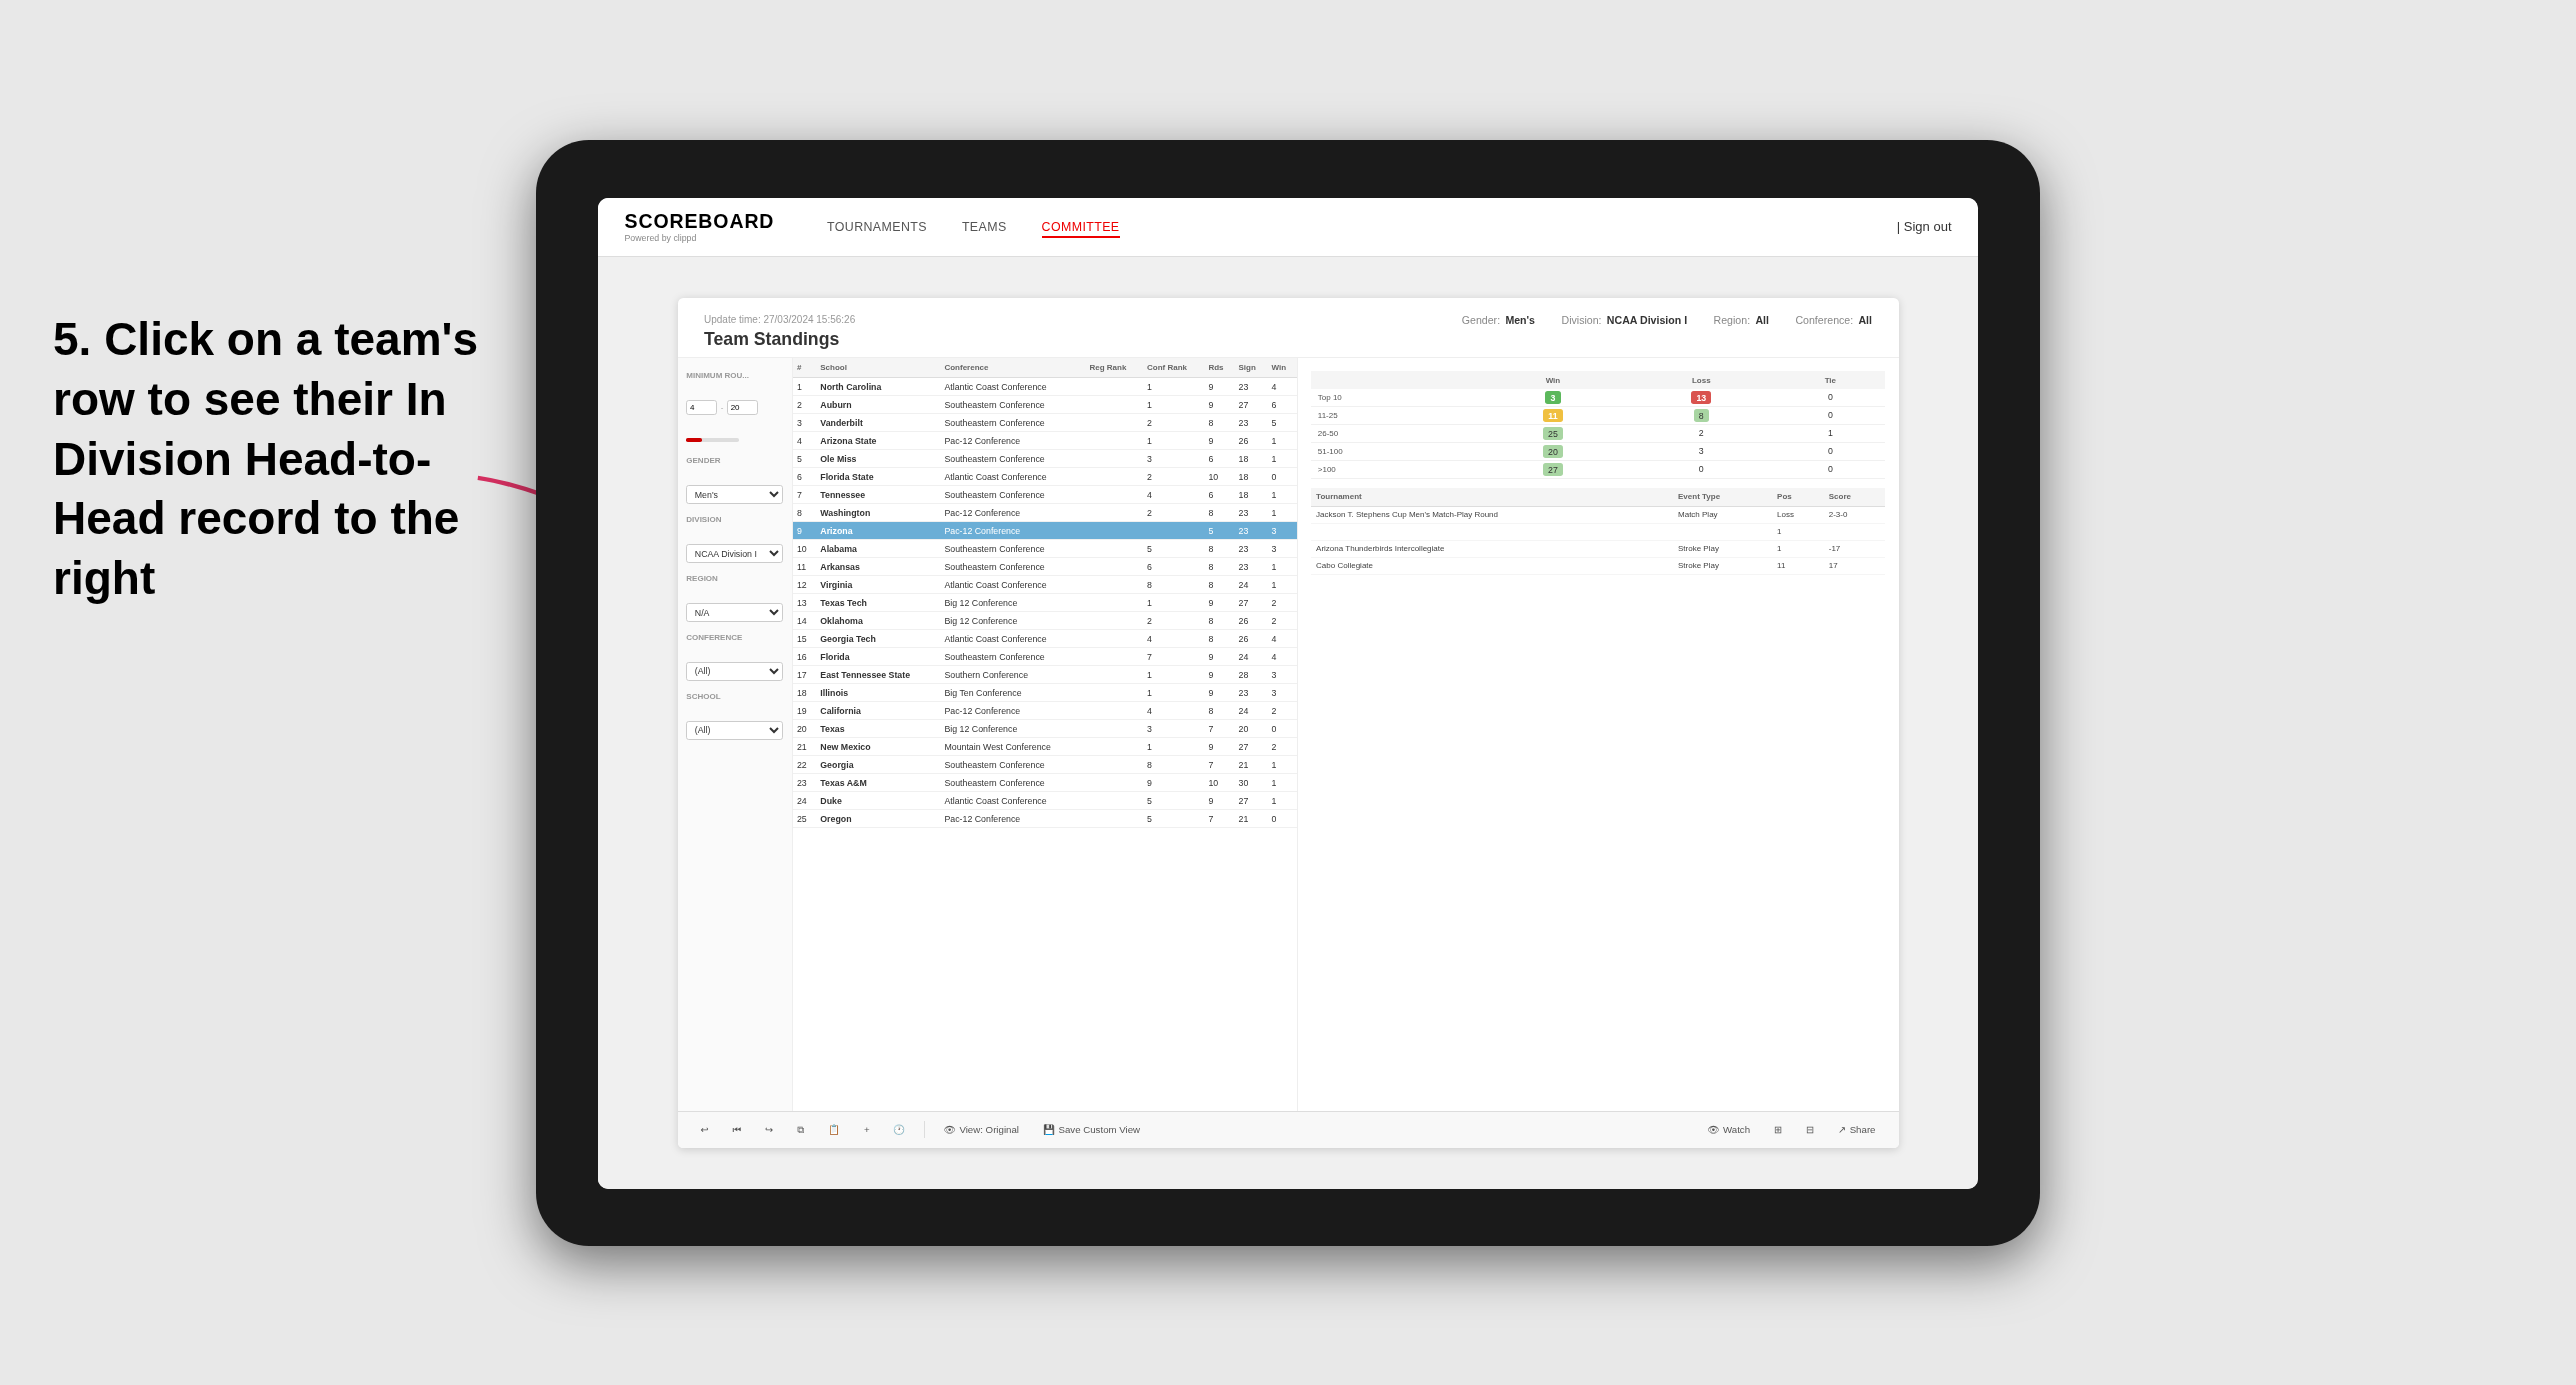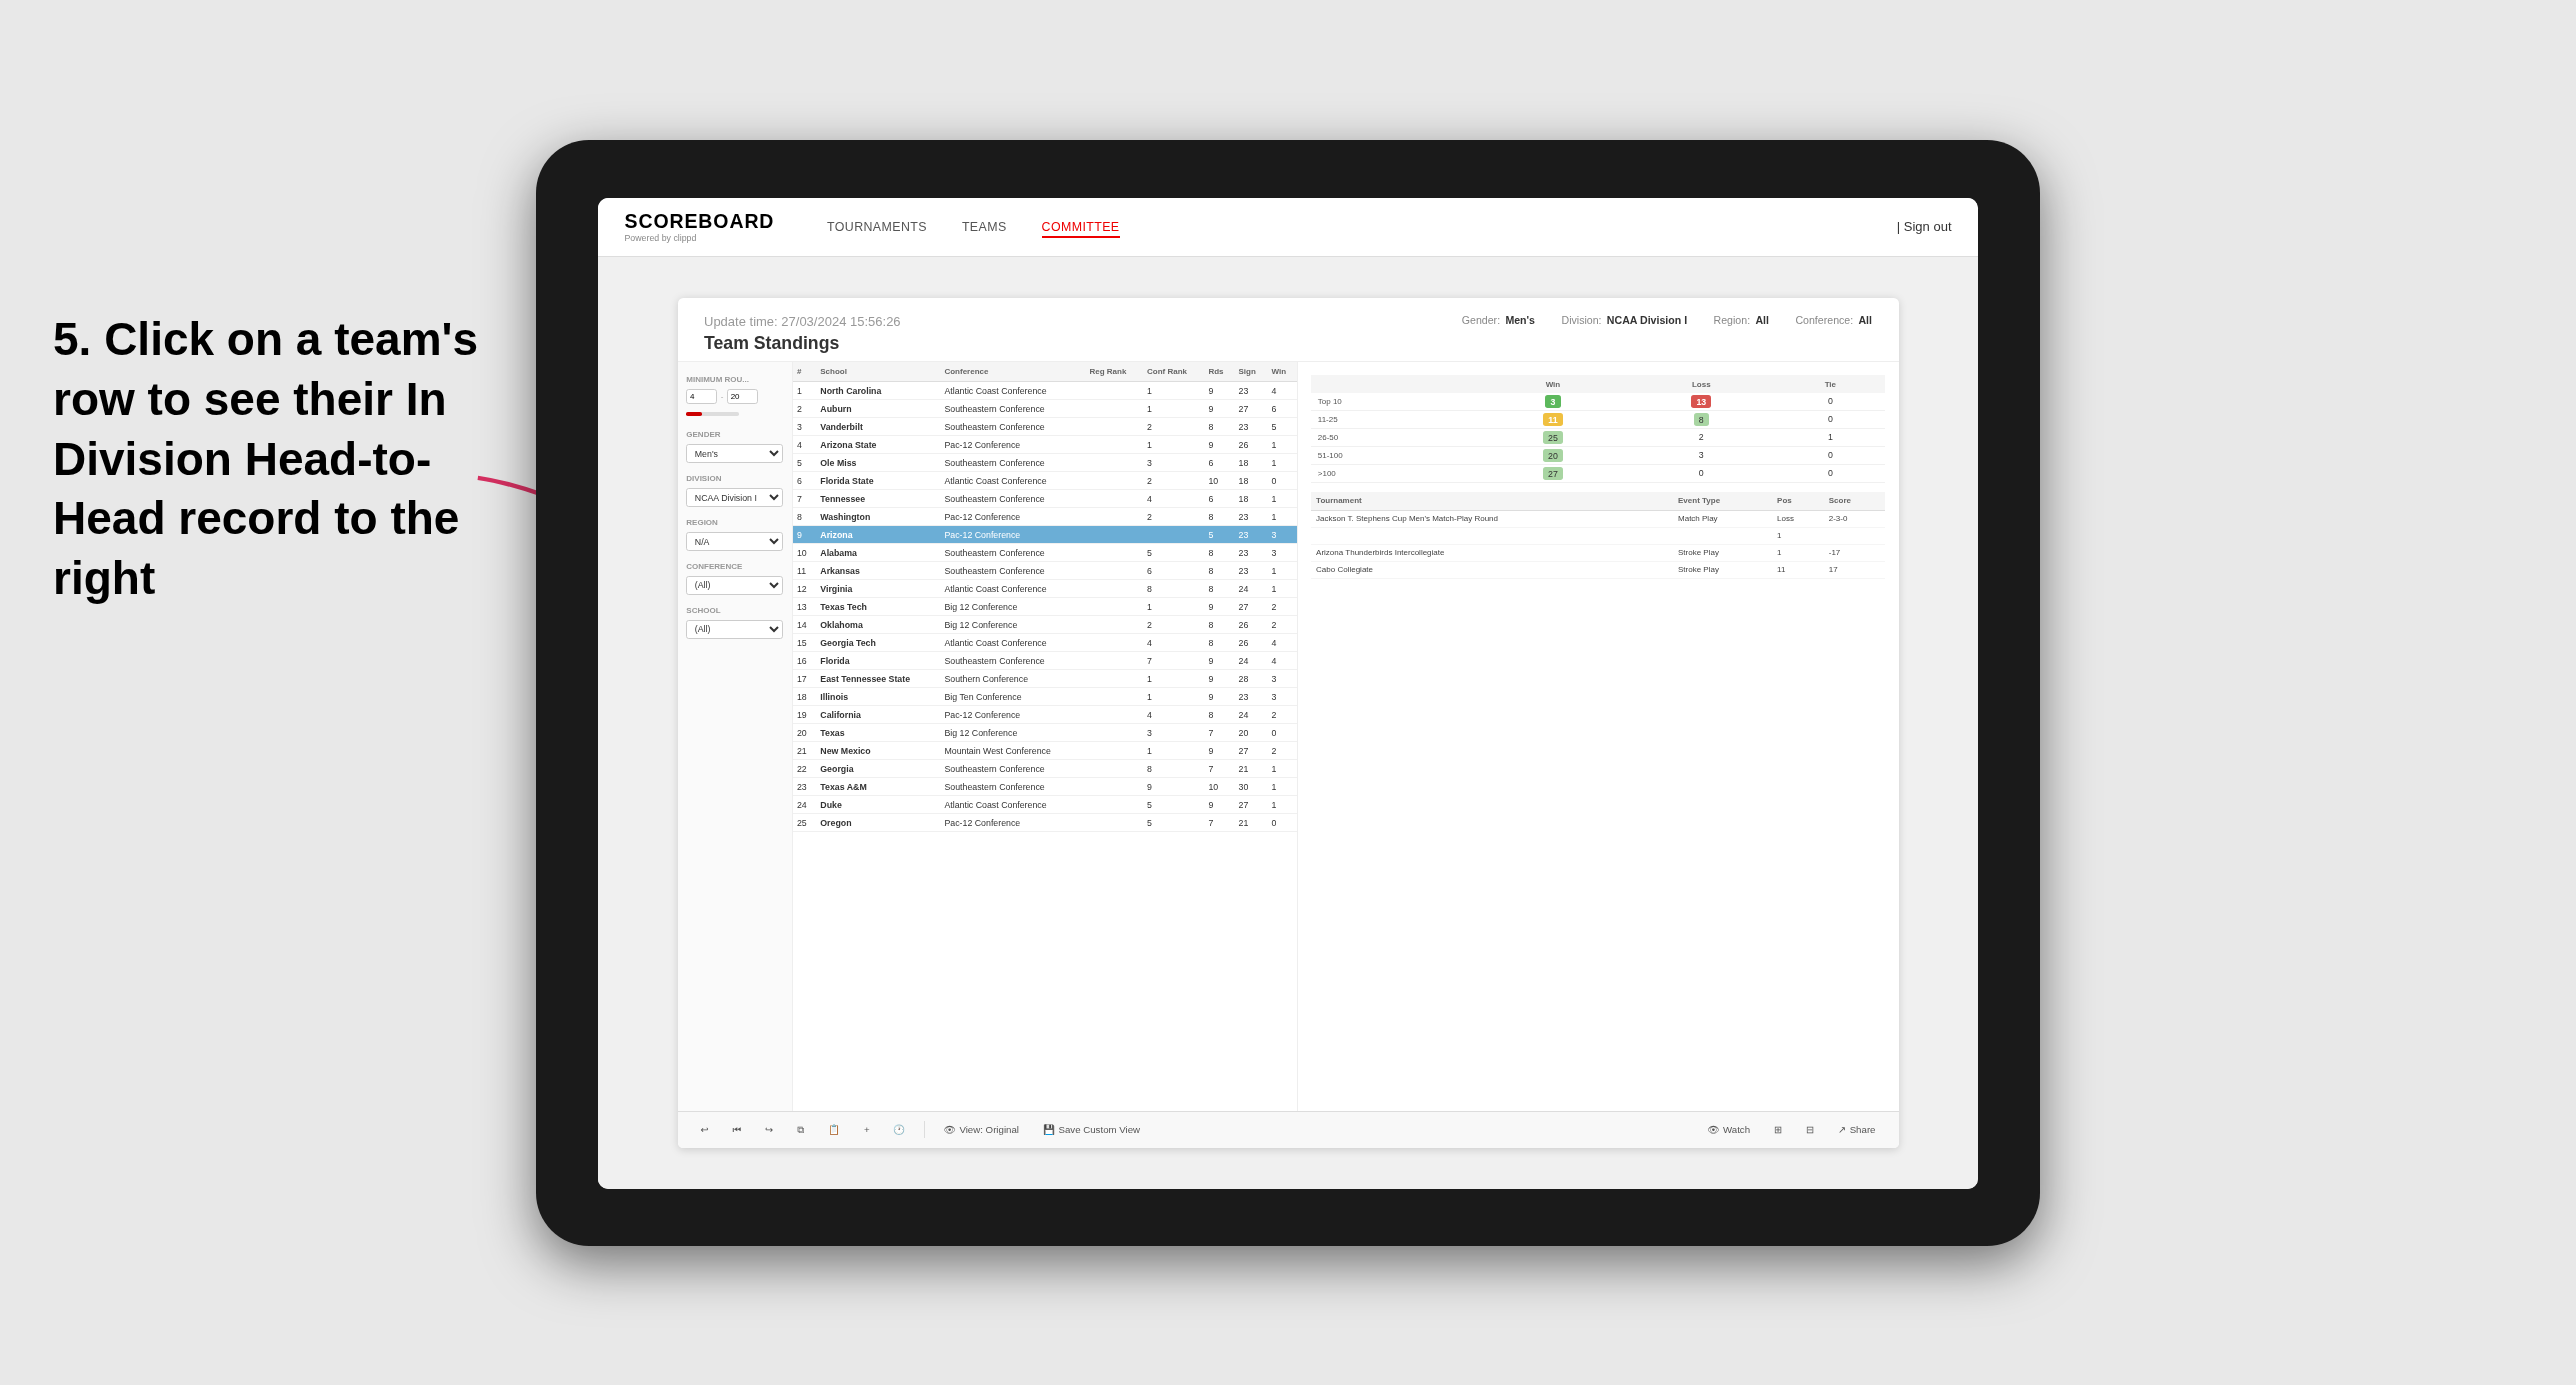--- a/index.html
+++ b/index.html
@@ -151,21 +151,21 @@
       align-items: flex-start;
       justify-content: space-between;
     }
 
     .panel-title-area {
       display: flex;
       flex-direction: column;
     }
 
     .update-time {
-      font-size: 13px;
+      font-size: 10px;
       color: #999;
       margin-bottom: 4.4px;
     }
 
     .panel-title {
       font-size: 17.7px;
       font-weight: bold;
       color: #333;
     }
 
@@ -213,21 +213,21 @@
       padding: 13.3px 8.8px;
       font-size: 8.8px;
       display: flex;
       flex-direction: column;
       gap: 10.6px;
     }
 
     .filter-group {
       display: flex;
       flex-direction: column;
-      gap: 5px;
+      gap: 20px;
     }
 
     .filter-group-label {
       font-size: 8px;
       color: #999;
       font-weight: bold;
       text-transform: uppercase;
     }
 
     .filter-select {

